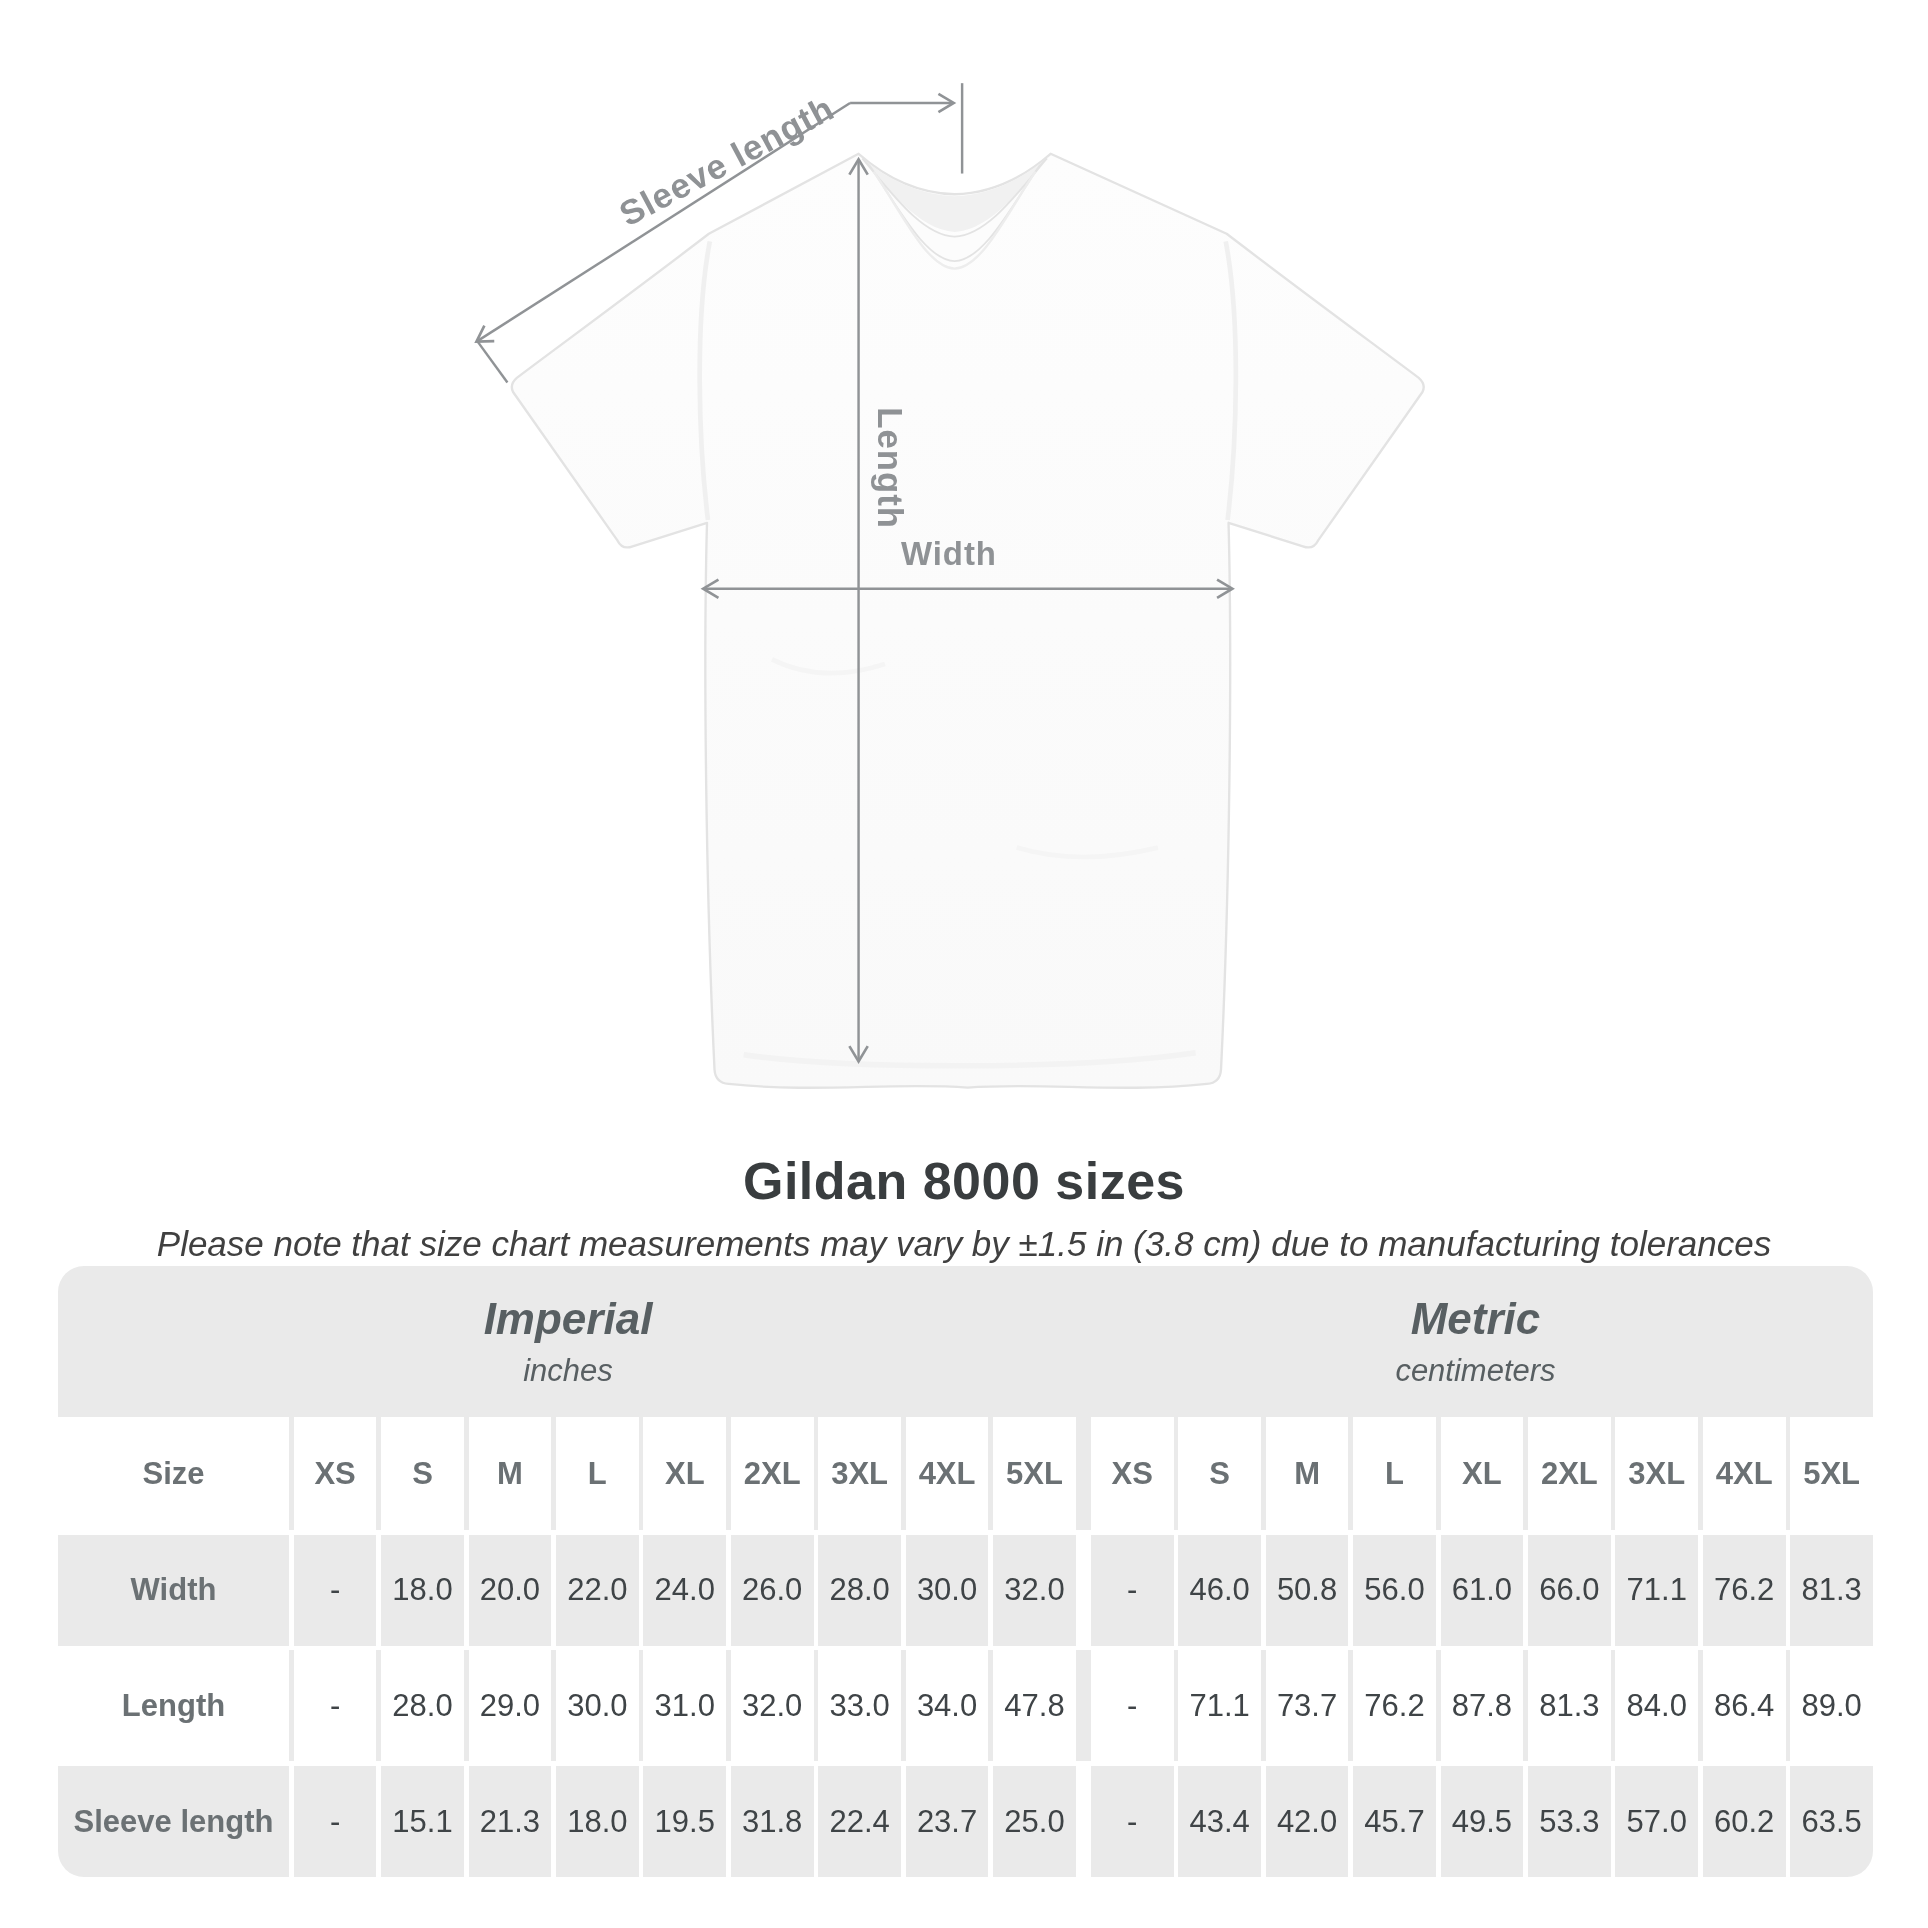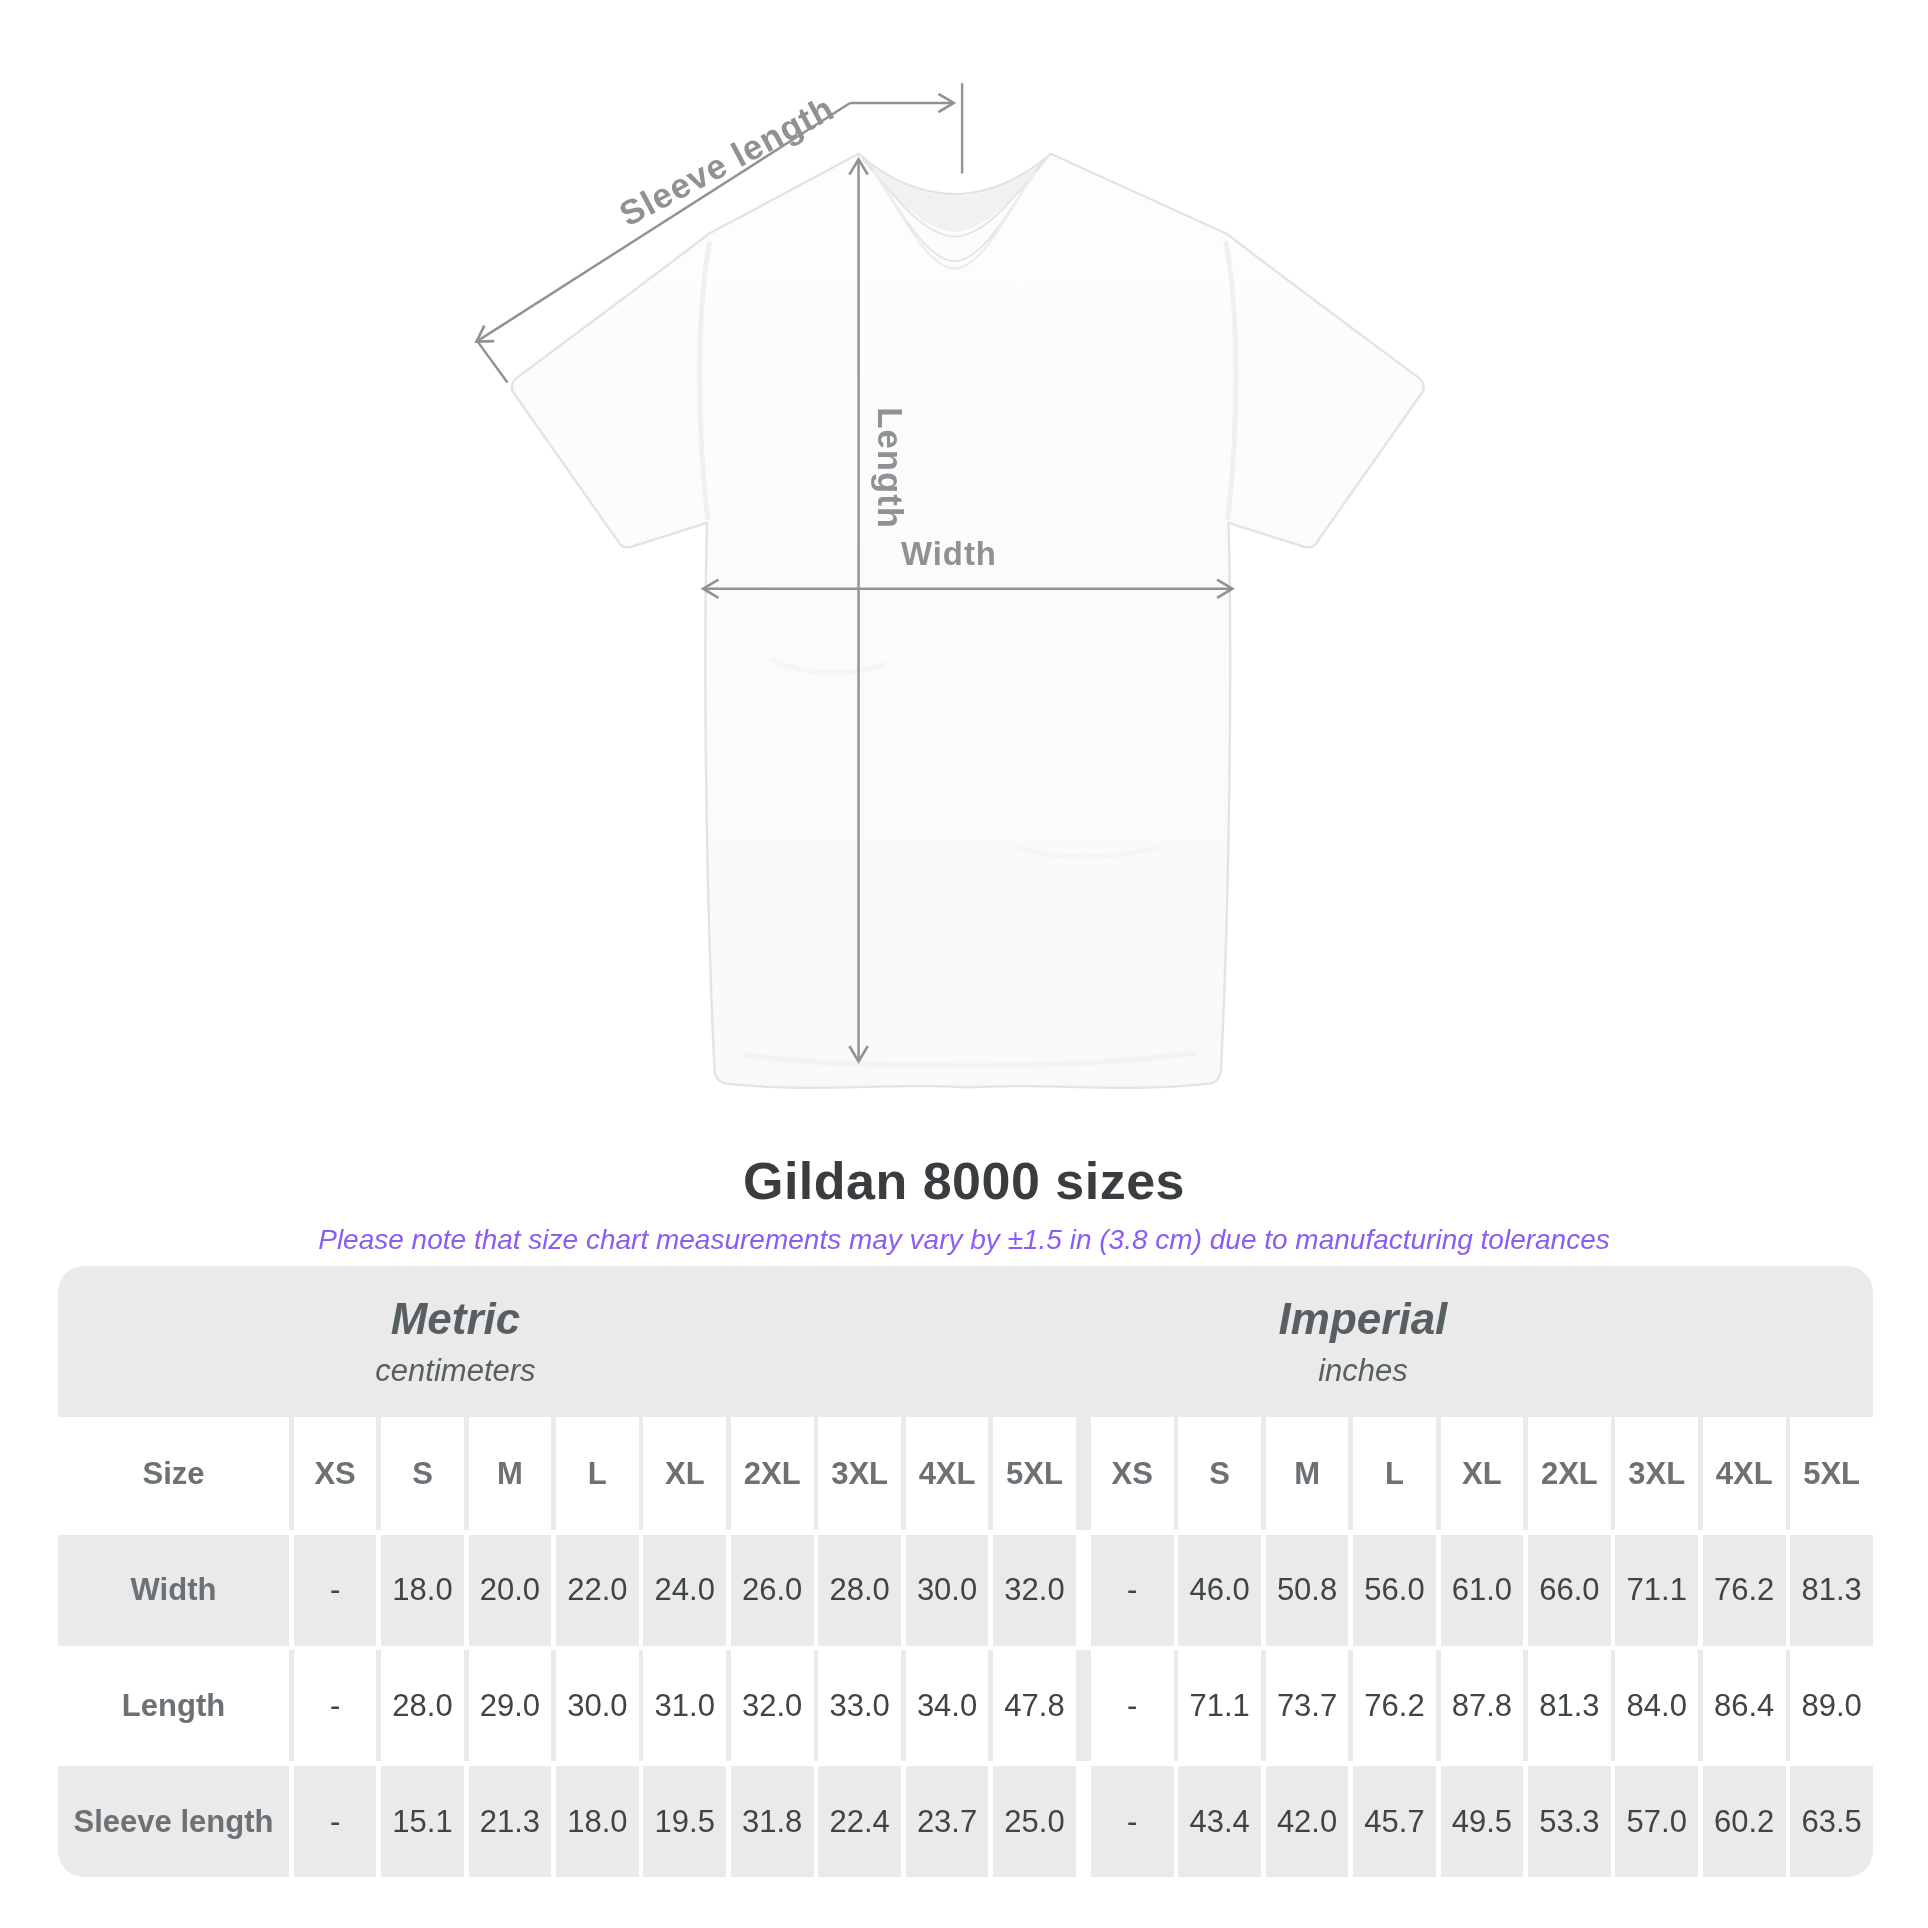--- a/index.html
+++ b/index.html
@@ -11,21 +11,21 @@
   .tee-svg { position:absolute; top:0; left:0; width:1928px; height:1168px; }
   .tee-svg text { font-family:"Liberation Sans", sans-serif; font-weight:bold; }
 
   .title {
     position:absolute; top:1151px; left:0; width:100%;
     text-align:center; font-size:52px; font-weight:bold;
     color:#393d3f; letter-spacing:0.5px;
   }
   .subtitle {
     position:absolute; top:1224px; left:0; width:100%;
-    text-align:center; font-style:italic; font-size:28px; color:#8b5cf6;
+    text-align:center; font-style:italic; font-size:35px; color:#404040;
   }
 
   .size-table {
     position:absolute; top:1266px; left:58px; width:1815px;
     border-radius:26px; overflow:hidden;
   }
   .band { display:flex; background:#eaeaea; height:151px; }
   .band-half { display:flex; flex-direction:column; justify-content:center; align-items:center; }
   .band-half.imperial { width:56.2%; }
   .band-half.metric  { width:43.8%; }
@@ -121,27 +121,27 @@
     <text x="778" y="182" text-anchor="middle" transform="rotate(-28 778 182)" font-size="37" fill="#8f9295" letter-spacing="1">Sleeve length</text>
     <text x="933" y="497" text-anchor="middle" transform="rotate(90 933 497)" font-size="37" fill="#8f9295" letter-spacing="1">Length</text>
     <text x="1008" y="600" text-anchor="middle" font-size="35" fill="#8f9295" letter-spacing="1">Width</text>
   </svg>
 
   <div class="title">Gildan 8000 sizes</div>
   <div class="subtitle">Please note that size chart measurements may vary by ±1.5 in (3.8 cm) due to manufacturing tolerances</div>
 
   <div class="size-table">
     <div class="band">
+      <div class="band-half imperial">
+        <div class="band-title">Imperial</div>
+        <div class="band-sub">inches</div>
+      </div>
       <div class="band-half metric">
         <div class="band-title">Metric</div>
         <div class="band-sub">centimeters</div>
-      </div>
-      <div class="band-half imperial">
-        <div class="band-title">Imperial</div>
-        <div class="band-sub">inches</div>
       </div>
     </div>
     <div class="trow header">
         <div class="cell rowlabel">Size</div>
         <div class="cell">XS</div>
         <div class="cell">S</div>
         <div class="cell">M</div>
         <div class="cell">L</div>
         <div class="cell">XL</div>
         <div class="cell">2XL</div>

